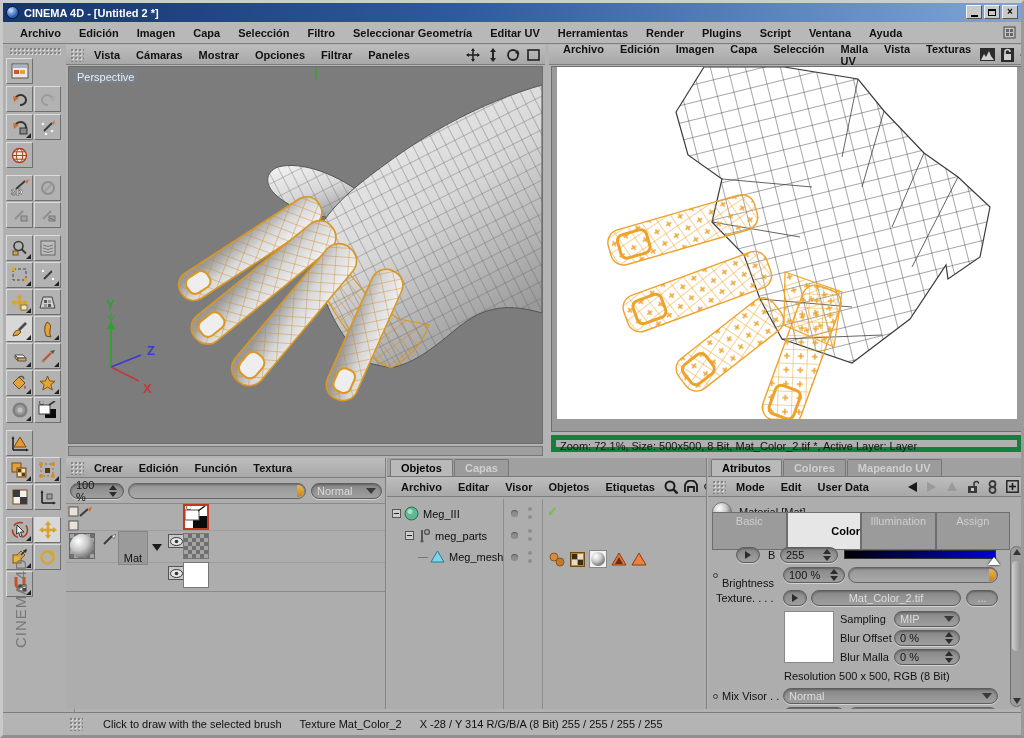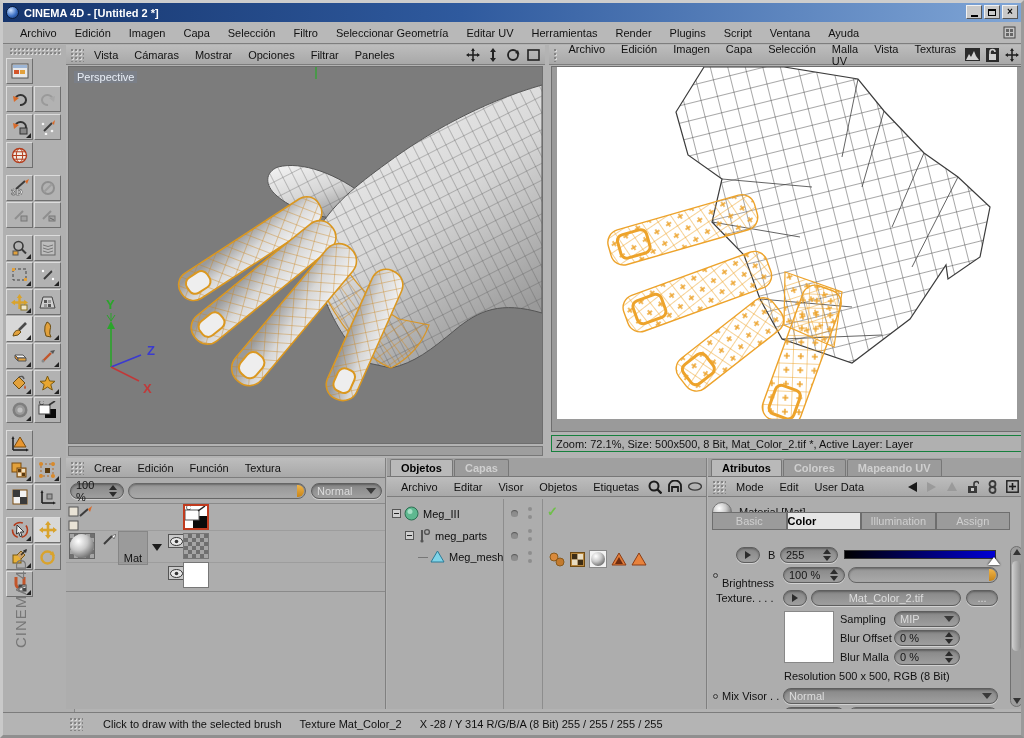--- a/index.html
+++ b/index.html
@@ -10,21 +10,21 @@
   
   #titlebar{left:0;top:0;right:0;height:19px;background:linear-gradient(90deg,#16356d 0%,#2f5a9e 45%,#7fa5d6 100%);
             display:flex;align-items:center;color:#fff;font-size:11px;font-weight:bold;padding-left:3px;}
   #appicon{width:13px;height:13px;border-radius:50%;background:radial-gradient(circle at 35% 30%,#cfe2ff,#3b6fc4 55%,#122d63);border:1px solid #0a1c3e;margin-right:5px;}
   .winbtn{width:16px;height:14px;background:#c9c9c9;border-top:1px solid #f2f2f2;border-left:1px solid #f2f2f2;border-right:1px solid #555;border-bottom:1px solid #555;
           display:flex;align-items:center;justify-content:center;color:#000;font-size:10px;line-height:1;margin-left:2px;}
   #titlebtns{position:absolute;right:3px;top:2px;display:flex;}
   .glyph-min{width:7px;height:2px;background:#000;margin-top:7px;}
   .glyph-max{width:8px;height:7px;border:1px solid #000;border-top-width:2px;}
   
-  .menubar{display:flex;align-items:center;font-size:11px;font-weight:normal;color:#111;}
+  .menubar{display:flex;align-items:center;font-size:11px;font-weight:bold;color:#111;}
   #mainmenu{left:0;top:19px;right:0;height:22px;background:#b8b8b8;border-bottom:1px solid #7e7e7e;padding-left:8px;}
   .menu-item{padding:0 9px;cursor:default;}
   .panelmenu{height:20px;background:linear-gradient(#bdbdbd,#a8a8a8);border-bottom:1px solid #7d7d7d;padding-left:2px;}
   .panelmenu .menu-item{padding:0 8px;}
   .grip{width:14px;height:14px;margin:0 2px;background-image:radial-gradient(#848484 26%,transparent 27%),radial-gradient(#d8d8d8 26%,transparent 27%);
         background-size:4px 4px;background-position:0 0,1px 1px;}
   .mbicons{margin-left:auto;display:flex;align-items:center;gap:4px;padding-right:4px;}
   .micon{width:16px;height:16px;display:flex;align-items:center;justify-content:center;}
   
   #toolbar{left:0;top:42px;width:72px;bottom:23px;background:#b0b0b0;border-right:1px solid #888;}
@@ -37,21 +37,21 @@
   #brand2{position:absolute;left:18px;bottom:60px;transform:rotate(-90deg);transform-origin:left bottom;font-size:15px;color:#777;letter-spacing:1px;white-space:nowrap;}
   
   .viewpanel{background:#b3b3b3;}
   #vp3d{left:63px;top:42px;width:479px;height:413px;}
   #vpuv{left:546px;top:42px;width:475px;height:413px;}
   .vpcanvas{position:absolute;left:2px;right:2px;top:21px;border:1px solid #6e6e6e;}
   #canvas3d{background:#7c7c7c;height:378px;overflow:hidden;}
   #strip3d{left:2px;right:2px;top:401px;height:10px;background:#9e9e9e;border:1px solid #777;}
   #perspLabel{left:8px;top:26px;color:#e8eef6;font-size:11px;background:rgba(120,135,160,.35);padding:0 3px;}
   #canvasuv{background:#9a9a9a;height:366px;overflow:hidden;}
-  #uvstatus{left:2px;right:2px;top:390px;height:17px;background:#b0b0b0;border:1px solid #15803d;font-size:11px;color:#111;display:flex;align-items:center;padding-left:4px;}
+  #uvstatus{left:2px;right:2px;top:390px;height:17px;background:#b0b0b0;border:5px solid #15803d;font-size:11px;color:#111;display:flex;padding-left:4px;}
   
   .tabsrow{display:flex;align-items:flex-end;height:19px;font-size:11px;font-weight:bold;}
   .tab{padding:2px 10px 2px;border:1px solid #777;border-bottom:none;background:#9b9b9b;color:#cfcfcf;margin-right:1px;border-radius:2px 2px 0 0;}
   .tab.on{background:#b9b9b9;color:#000;}
   #matpanel{left:63px;top:455px;width:320px;bottom:26px;background:#adadad;border-right:1px solid #808080;overflow:hidden;}
   #objpanel{left:384px;top:455px;width:320px;bottom:26px;background:#adadad;border-right:1px solid #808080;overflow:hidden;}
   #attrpanel{left:705px;top:455px;width:316px;bottom:26px;background:#adadad;overflow:hidden;}
   .pill{background:linear-gradient(#878787,#9f9f9f);border:1px solid #5e5e5e;border-radius:8px;color:#161616;font-size:11px;
         display:flex;align-items:center;padding:0 5px;height:16px;box-shadow:inset 0 1px 2px rgba(0,0,0,.3),0 1px 0 rgba(255,255,255,.45);}
   .pill .val{flex:1;}
@@ -844,21 +844,21 @@
       </div>
     </div>
 
     <div class="abs" style="left:4px;top:44px;display:flex;align-items:center;gap:7px">
       <div class="sphere" style="width:20px;height:20px;border:1px solid #777"></div>
       <span class="lbl">Material [Mat]</span>
     </div>
 
     <div class="abs" style="left:4px;top:54px;right:14px;display:flex">
       <div style="flex:1;text-align:center;font-size:11px;color:#cfcfcf;background:#9b9b9b;border:1px solid #6e6e6e;padding:2px 0">Basic</div>
-      <div style="flex:1;text-align:left;font-size:11px;color:#000;background:#e6e6e6;border:1px solid #6e6e6e;padding:2px 0;font-weight:bold">Color</div>
+      <div style="flex:1;text-align:right;font-size:11px;color:#000;background:#e6e6e6;border:1px solid #6e6e6e;padding:12px 0;font-weight:bold">Color</div>
       <div style="flex:1;text-align:center;font-size:11px;color:#cfcfcf;background:#9b9b9b;border:1px solid #6e6e6e;padding:2px 0">Illumination</div>
       <div style="flex:1;text-align:center;font-size:11px;color:#cfcfcf;background:#9b9b9b;border:1px solid #6e6e6e;padding:2px 0">Assign</div>
     </div>
 
     <div class="abs pill" style="left:28px;top:89px;width:24px;justify-content:center">
       <svg width="8" height="8">
           <path d="M1 0 L7 4 L1 8 Z" fill="#2c2c2c"></path>
         </svg>
     </div>
     <span class="abs lbl" style="left:60px;top:91px">B</span>

